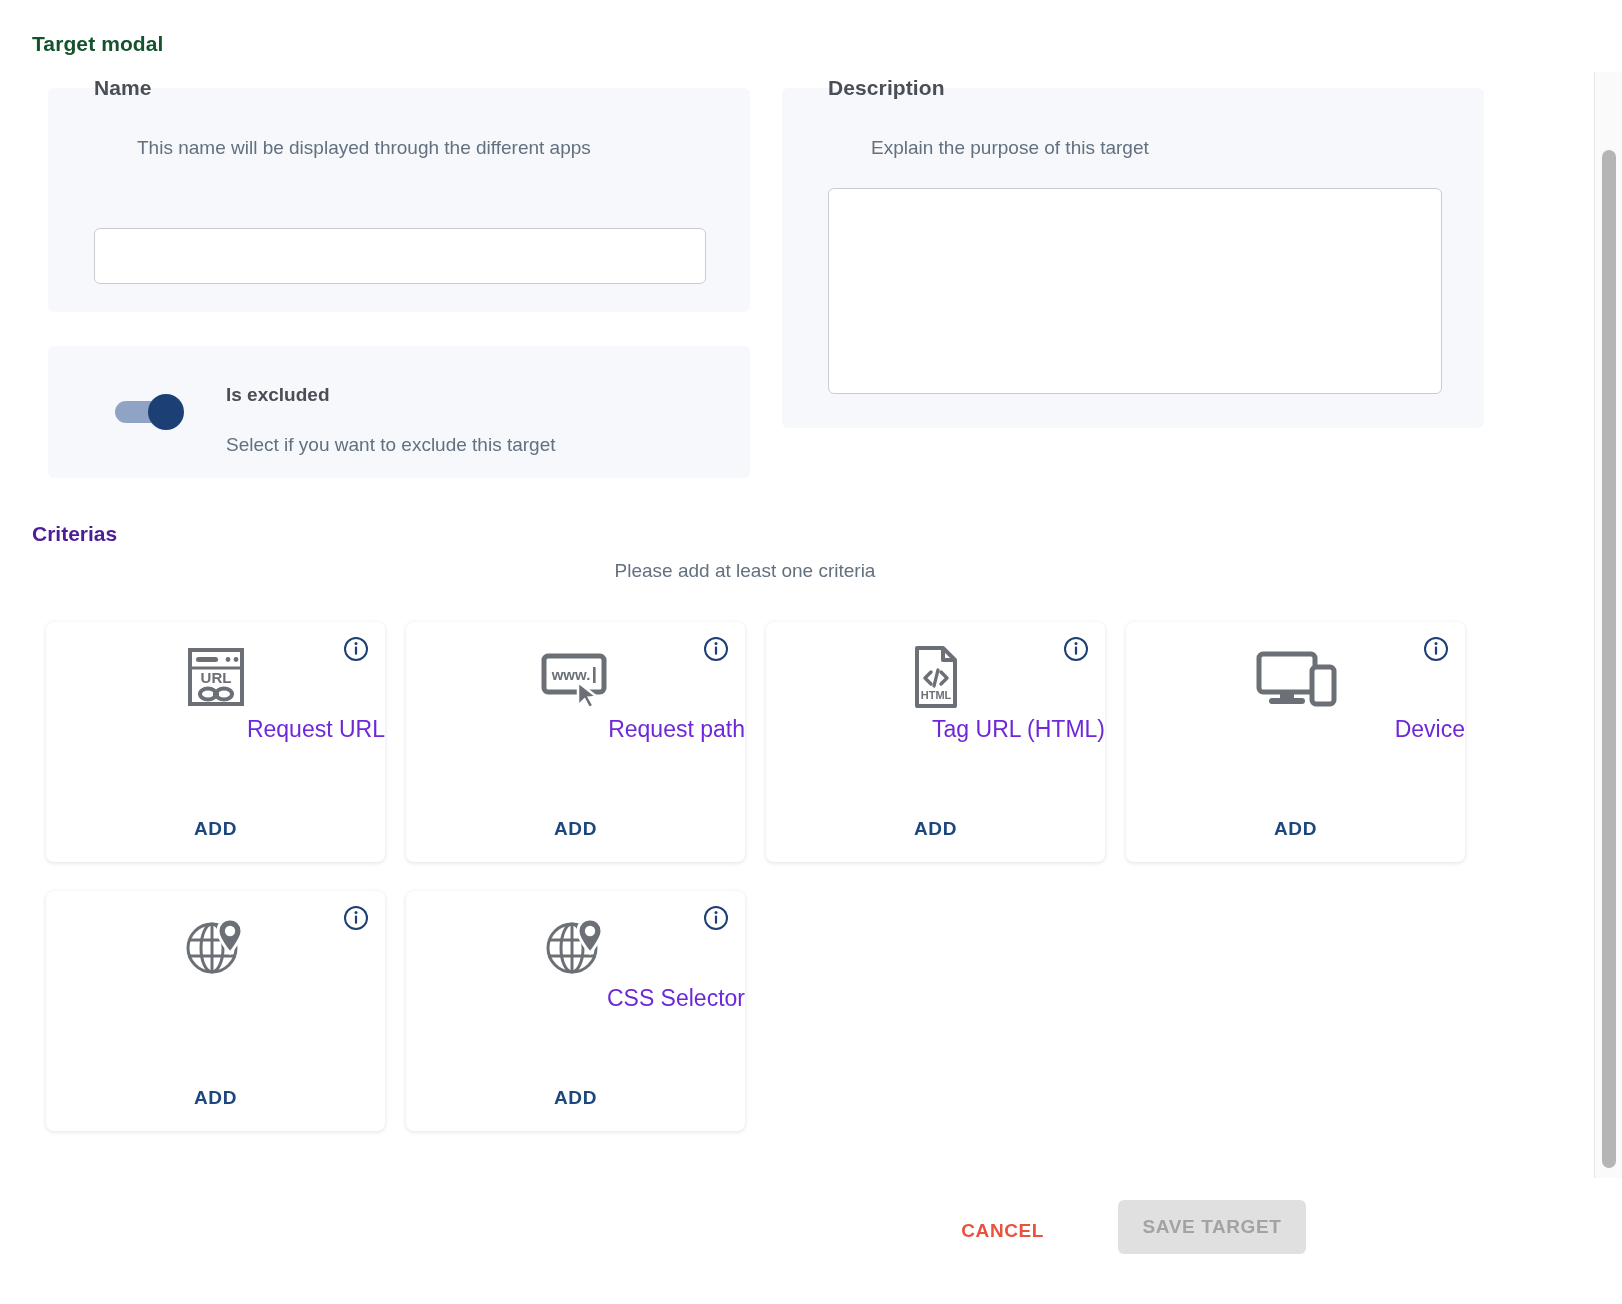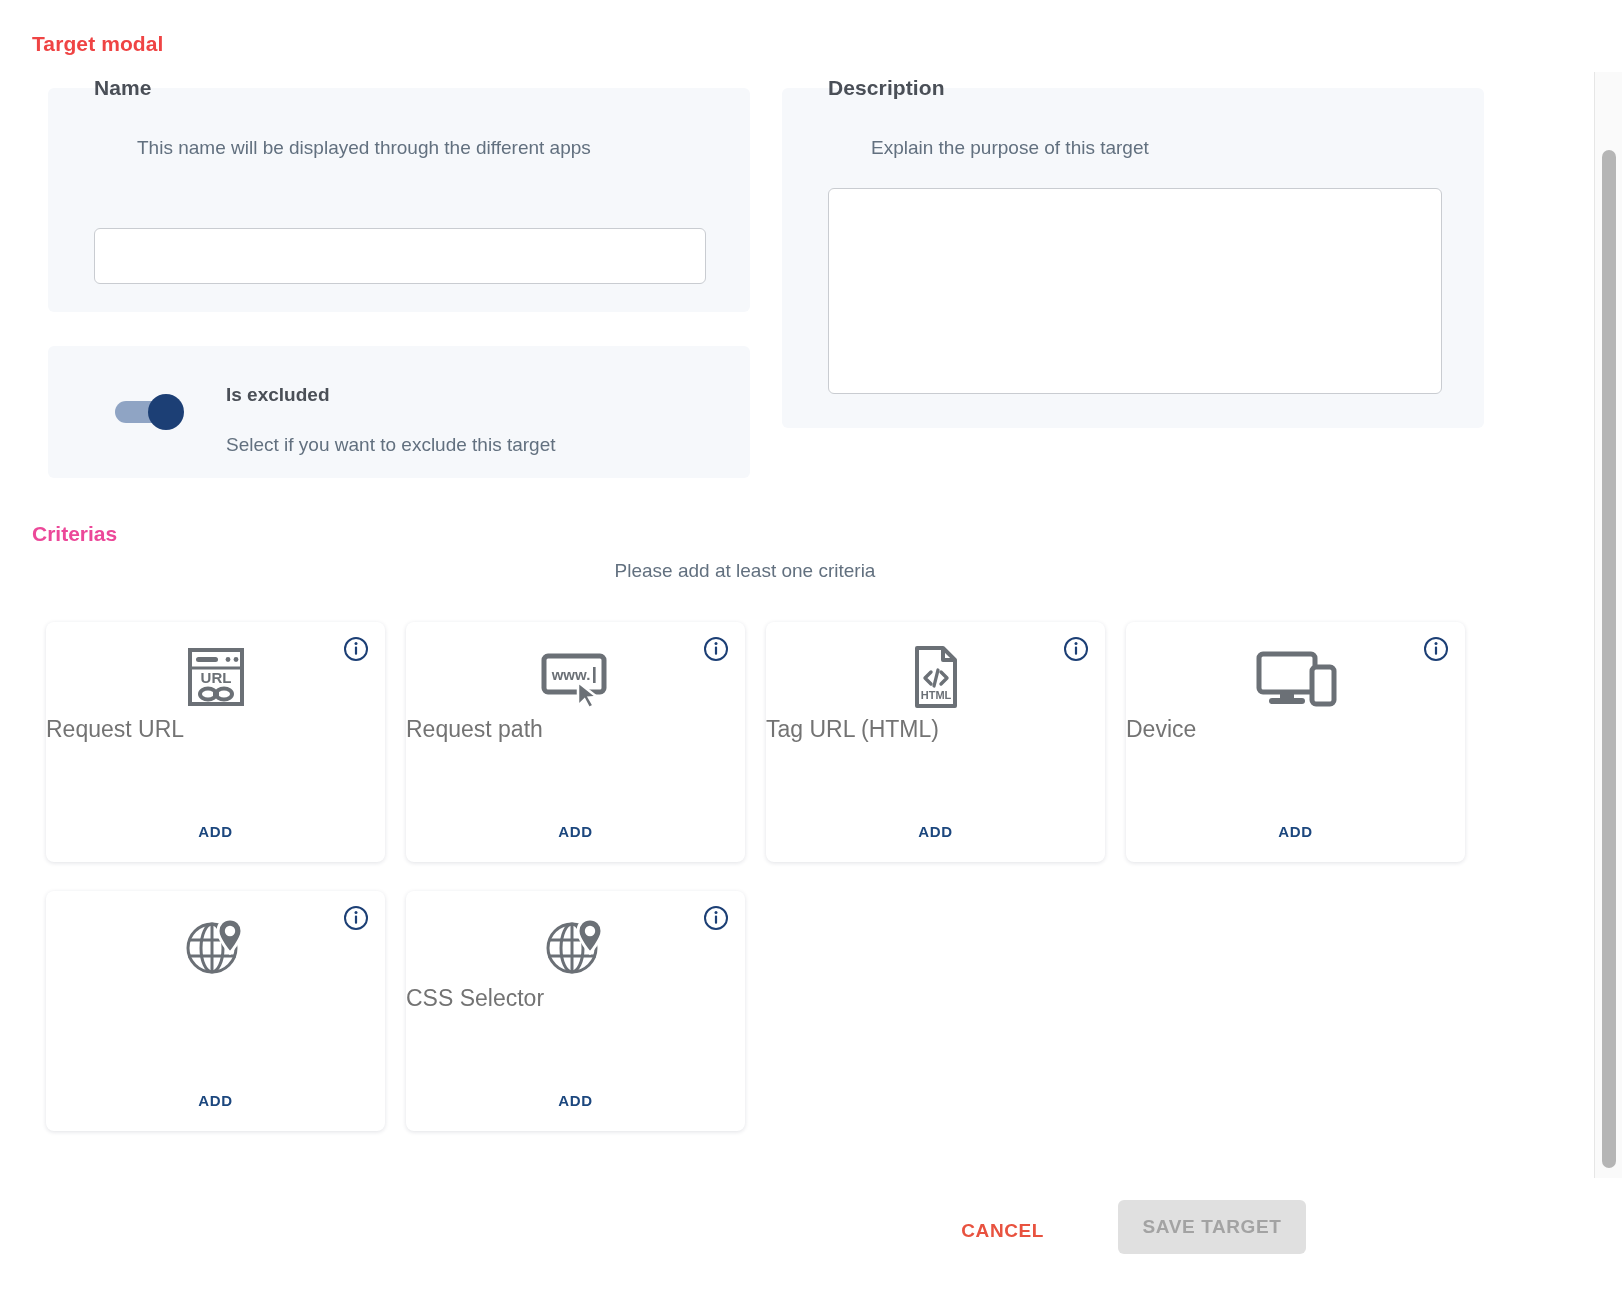--- a/index.html
+++ b/index.html
@@ -19,21 +19,21 @@
     background: #ffffff;
   }
 
   
   .modal-title {
     position: absolute;
     left: 32px;
     top: 32px;
     font-size: 21px;
     font-weight: bold;
-    color: #ef4444;
+    color: #14532d;
     letter-spacing: 0.1px;
   }
 
   
   .scroll-area {
     position: absolute;
     left: 0;
     top: 72px;
     width: 1590px;
     height: 1106px;
@@ -194,21 +194,21 @@
     color: #62707f;
   }
 
   
   .criterias-title {
     position: absolute;
     left: 32px;
     top: 450px;
     font-size: 21px;
     font-weight: bold;
-    color: #ec4899;
+    color: #4c1d95;
     text-align: right;
   }
 
   .criterias-hint {
     position: absolute;
     left: 0;
     top: 488px;
     width: 1490px;
     text-align: center;
     font-size: 19px;
@@ -261,32 +261,32 @@
     display: flex;
     align-items: center;
     justify-content: center;
   }
 
   .card-label {
     position: absolute;
     left: 0;
     top: 94px;
     width: 100%;
-    text-align: left;
+    text-align: right;
     font-size: 23px;
-    color: #737373;
+    color: #6d28d9;
   }
 
   .card-add {
     position: absolute;
     left: 0;
     bottom: 22px;
     width: 100%;
     text-align: center;
-    font-size: 15px;
+    font-size: 19px;
     font-weight: bold;
     color: #1c477e;
     letter-spacing: 0.6px;
     cursor: pointer;
   }
 
   
   .scrollbar {
     position: absolute;
     left: 1594px;

